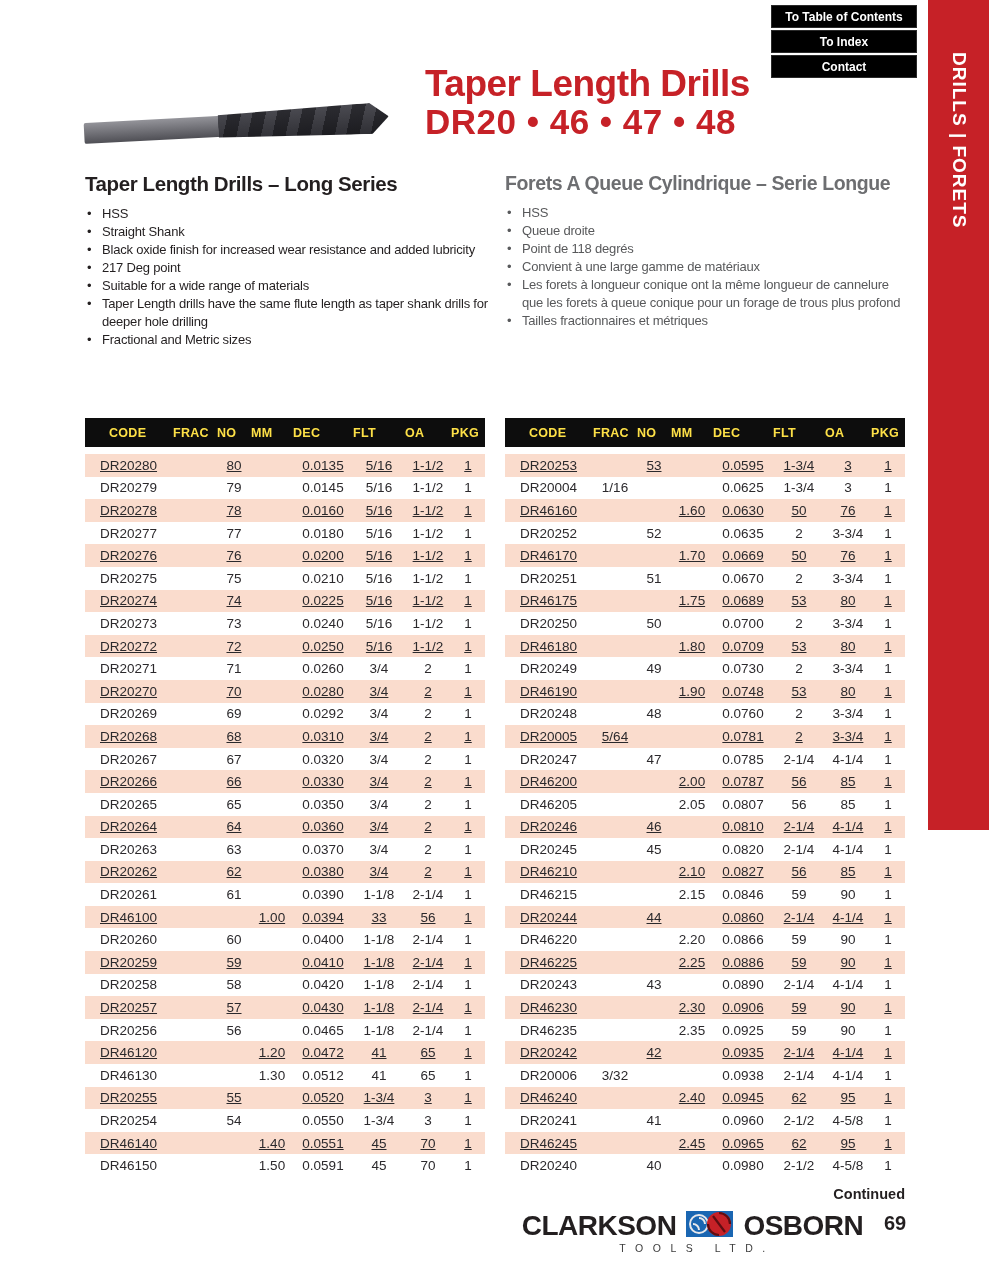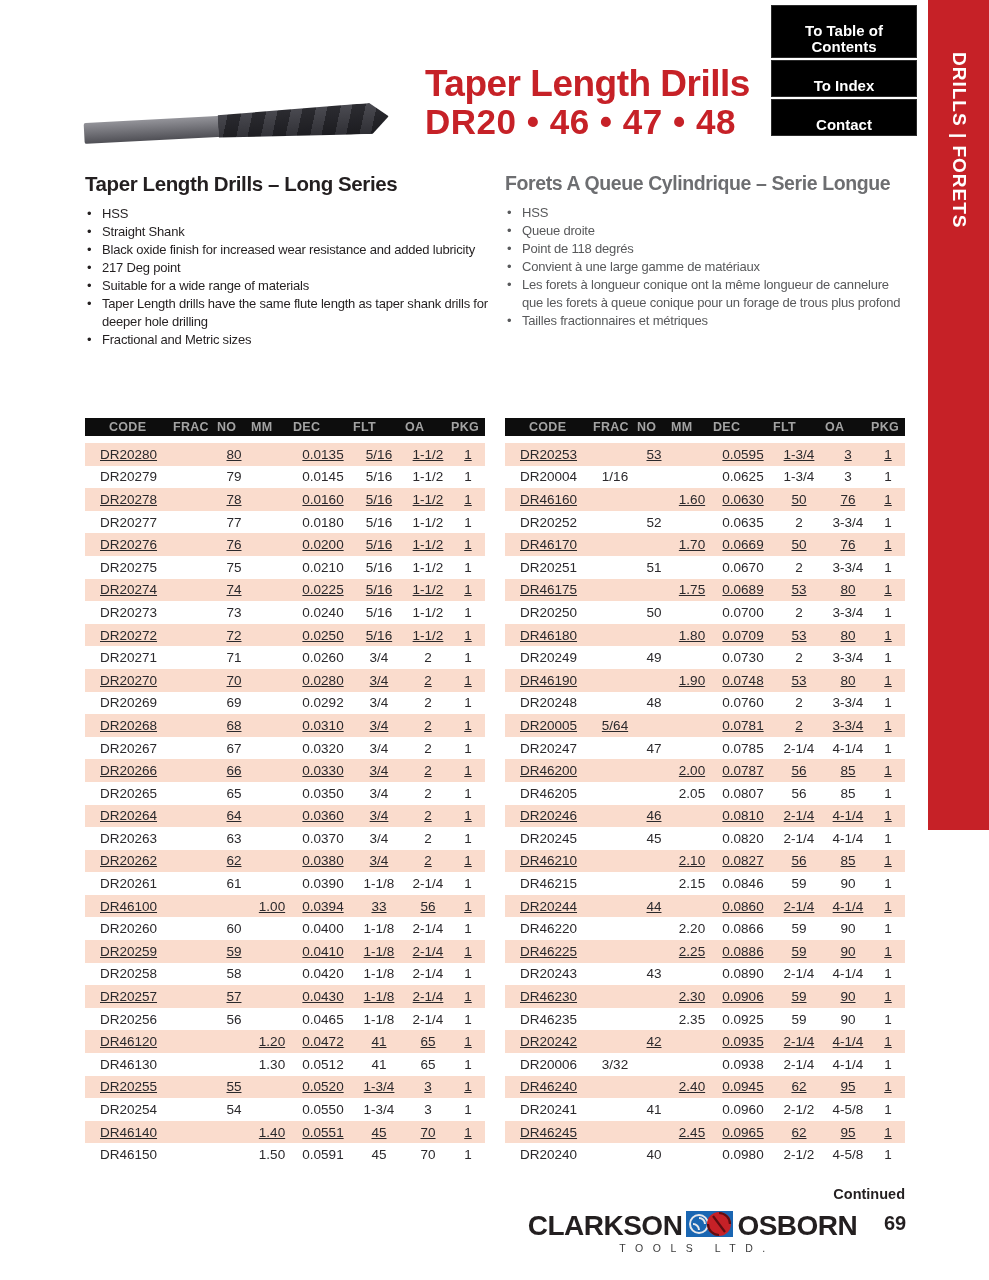--- a/index.html
+++ b/index.html
@@ -5,22 +5,22 @@
   :root{
     --red:#c62127; --pink:#fadccd; --bar:#0d0d0d;
     --ink:#231f20; --gray:#58595b; --grayhead:#6d6e71;
   }
   html,body{margin:0;padding:0;background:#fff;}
   .page{position:relative;width:989px;height:1280px;background:#fff;overflow:hidden;
         font-family:"Liberation Sans",sans-serif;}
 
   
   .nav{position:absolute;top:5px;left:771px;width:146px;display:flex;flex-direction:column;gap:2px;}
-  .nav-btn{background:#000;color:#fff;font-weight:bold;font-size:15px;line-height:16px;
-           text-align:center;padding:17px 0 2px;border:1px solid #2a2a2a;cursor:pointer;
+  .nav-btn{background:#000;color:#fff;font-weight:bold;font-size:12px;line-height:16px;
+           text-align:center;padding:3px 0 2px;border:1px solid #2a2a2a;cursor:pointer;
            font-family:"Liberation Sans",sans-serif;}
 
   
   .side-tab{position:absolute;top:0;right:0;width:61px;height:830px;background:var(--red);}
   .side-label{position:absolute;top:52px;left:50%;transform:translateX(-50%);
               writing-mode:vertical-rl;white-space:nowrap;color:#fff;font-weight:bold;
               font-size:19px;letter-spacing:1px;}
 
   
   .drill{position:absolute;left:84px;top:110px;width:305px;height:32px;transform:rotate(-3deg);}
@@ -50,34 +50,34 @@
   .desc li::before{content:"\2022";position:absolute;left:2px;}
   .desc.en li{color:var(--ink);}
   .desc.fr li{color:var(--gray);}
 
   
   .cat-table{position:absolute;top:418px;width:400px;}
   .cat-table.left{left:85px;}
   .cat-table.right{left:505px;}
   .thead,.trow{display:grid;grid-template-columns:88px 44px 34px 42px 60px 52px 46px 34px;
                align-items:center;}
-  .thead{background:var(--bar);height:18px;color:#a3a3a3;font-weight:bold;font-size:12.5px;
+  .thead{background:var(--bar);height:29px;color:#fde047;font-weight:bold;font-size:12.5px;
          letter-spacing:0.3px;margin-bottom:7px;}
   .thead span{text-align:left;}
   .thead .c0{text-align:left;padding-left:24px;}
   .trow{height:22.6px;font-size:13.5px;color:#2b292c;}
   .trow.odd{background:var(--pink);text-decoration:underline;}
   .trow span{text-align:center;white-space:nowrap;}
   .trow .c0{text-align:left;padding-left:15px;}
 
   
   .continued{position:absolute;top:1186px;left:505px;width:400px;text-align:right;
              font-weight:bold;font-size:14.5px;color:var(--ink);}
   .logo{position:absolute;top:1210px;left:520px;width:345px;text-align:center;}
-  .logo-row{display:flex;align-items:center;justify-content:center;gap:4px;}
+  .logo-row{display:flex;align-items:center;justify-content:center;gap:10px;}
   .logo-word{font-size:28px;font-weight:bold;color:var(--ink);letter-spacing:-0.5px;}
   .logo-sub{margin-top:0;font-size:10.5px;letter-spacing:9.5px;color:#3c3c3c;
             padding-left:9px;white-space:nowrap;}
   .pagenum{position:absolute;top:1212px;left:884px;font-size:20px;font-weight:bold;color:var(--ink);}
 </style>
 </head>
 <body>
 
 <div class="page">
 

